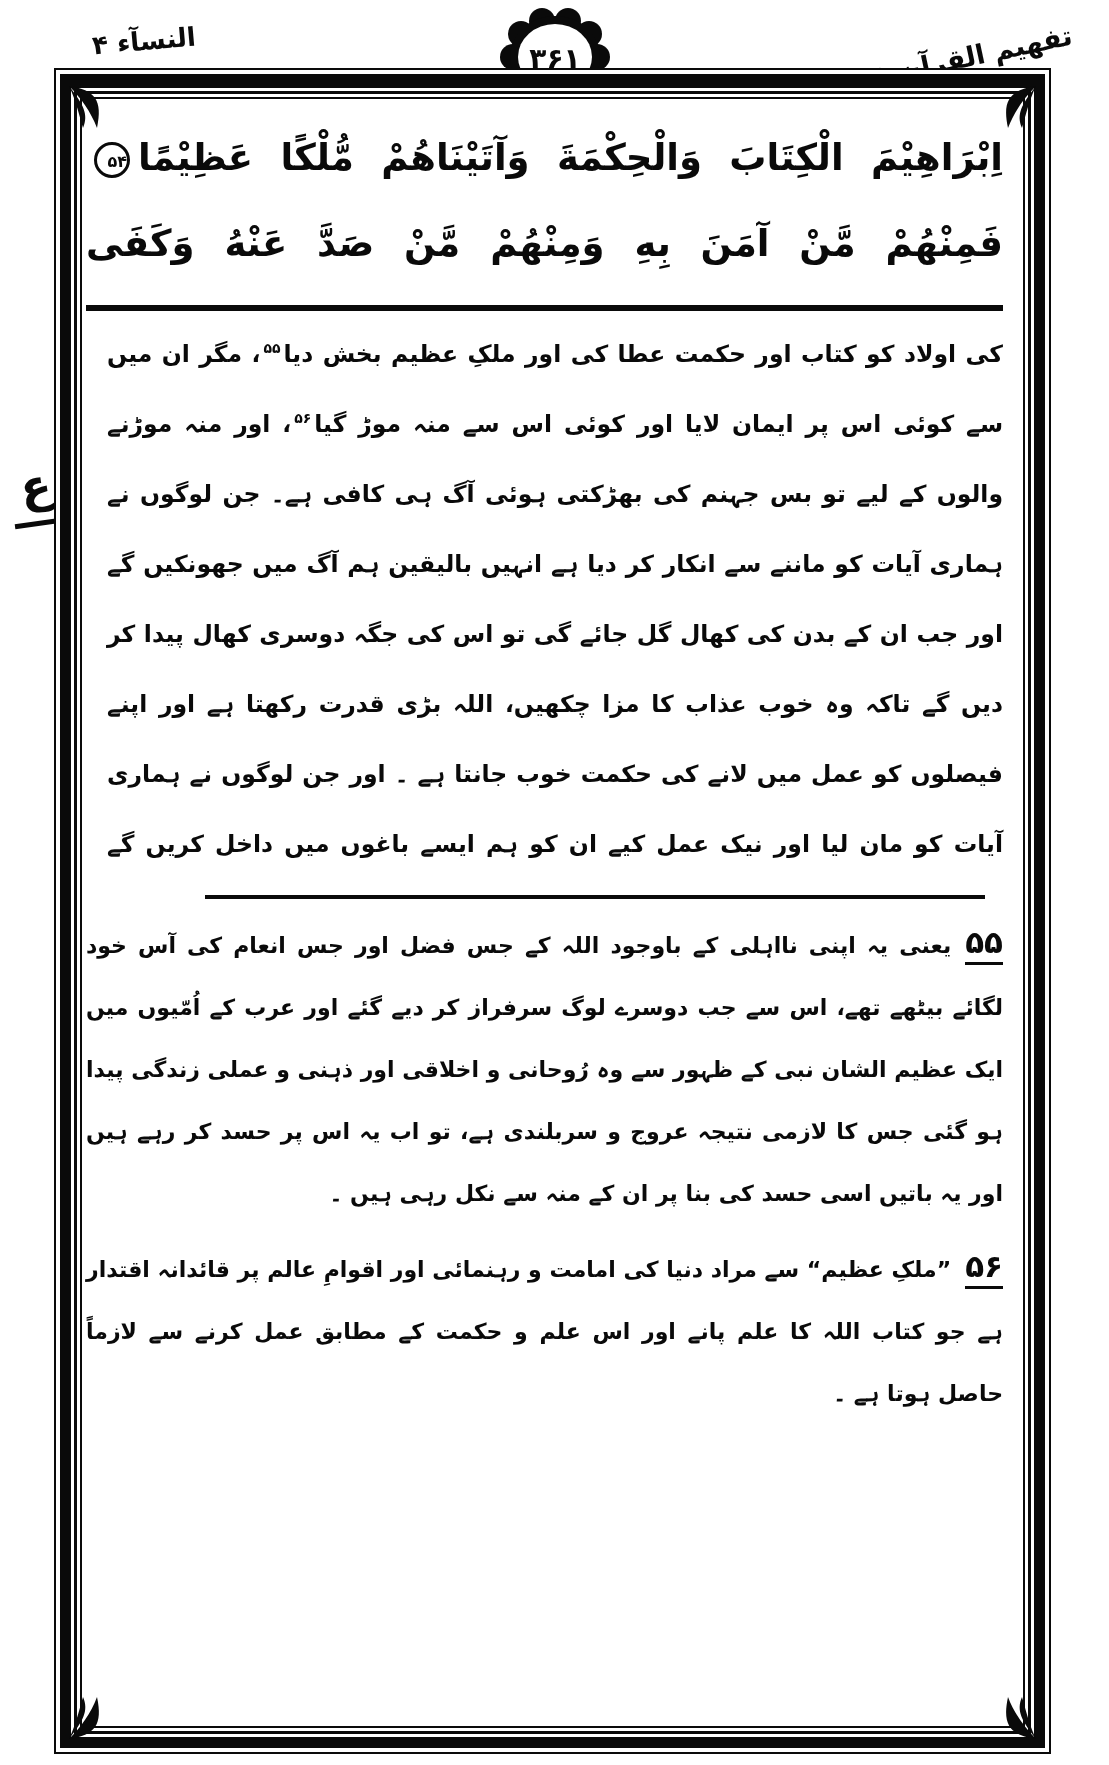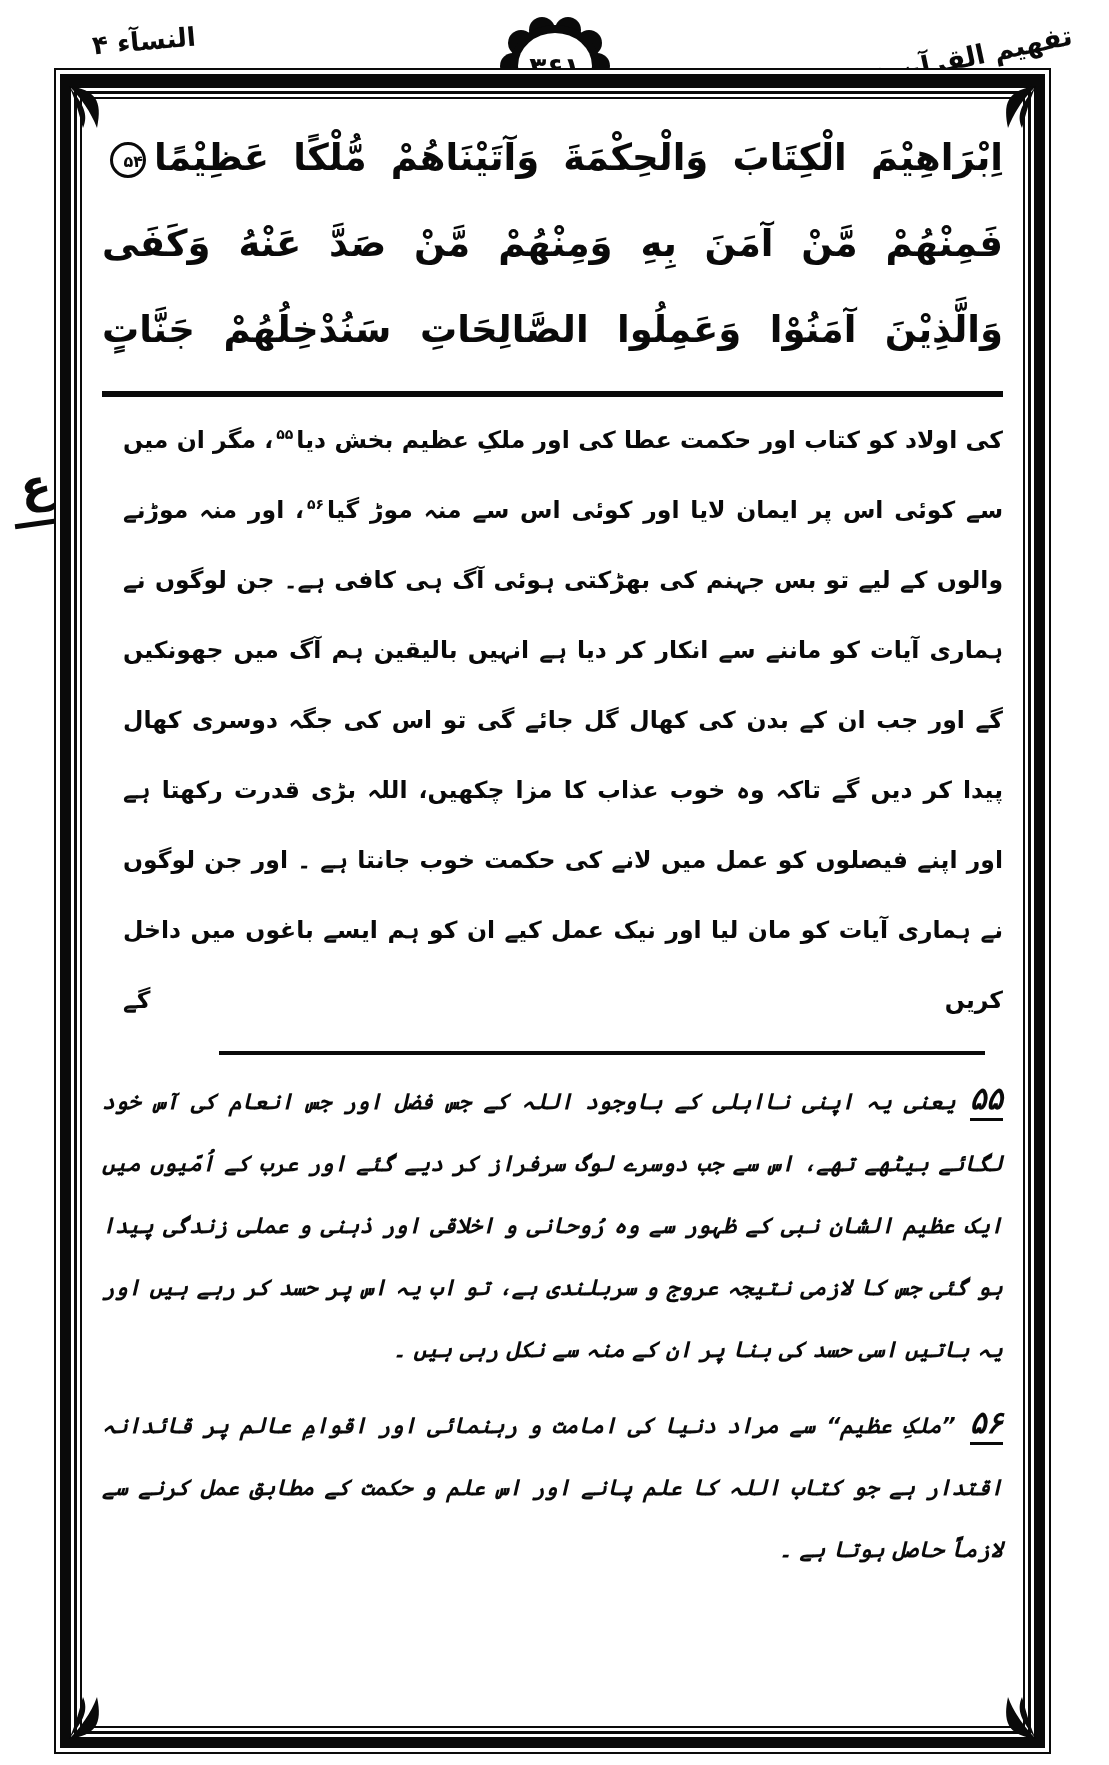--- a/index.html
+++ b/index.html
@@ -13,41 +13,41 @@
   .hdr-right{
     position:absolute;top:14px;right:14px;width:230px;
     font-size:27px;font-weight:bold;text-align:left;
     transform:rotate(-12deg);transform-origin:right top;
   }
   .hdr-left{
     position:absolute;top:26px;left:92px;
     font-size:26px;font-weight:bold;
     transform:rotate(-5deg);
   }
-  .medallion{position:absolute;top:0px;left:0;right:0;margin:9px auto;width:122px;height:114px;}
+  .medallion{position:absolute;top:0px;left:0;right:0;margin:0 auto;width:122px;height:114px;}
   .medallion svg{display:block;}
   .medallion text{font-family:"DejaVu Sans",sans-serif;}
   
   .ruku{
     position:absolute;left:10px;top:452px;width:52px;
     font-size:46px;font-weight:bold;text-align:center;
     border-bottom:5px solid #0a0a0a;line-height:1.5;
     transform:rotate(-8deg);
   }
   
   .frame{
     position:absolute;left:60px;top:74px;width:985px;height:1674px;
     border:11px solid #0a0a0a;border-top-width:14px;box-sizing:border-box;
     box-shadow:0 0 0 4px #ffffff,0 0 0 6px #0a0a0a;
     background:#fff;
   }
   .frame-mid{position:absolute;inset:3px;border:3px solid #0a0a0a;}
   .frame-in{
     position:absolute;inset:3px;border:2px solid #0a0a0a;
-    padding:10px 20px 0 20px;box-sizing:border-box;overflow:hidden;
+    padding:10px 20px 0 4px;box-sizing:border-box;overflow:hidden;
     direction:rtl;
   }
   .corner{position:absolute;width:46px;height:46px;z-index:5;}
   .corner.tl{top:-4px;right:-4px;}
   .corner.tr{top:-4px;left:-4px;transform:scaleX(-1);}
   .corner.bl{bottom:-4px;right:-4px;transform:scaleY(-1);}
   .corner.br{bottom:-4px;left:-4px;transform:scale(-1,-1);}
   
   .quran{margin-top:6px;}
   .quran-line{
@@ -73,21 +73,21 @@
     font-size:23.5px;font-weight:bold;line-height:70px;
     text-align:justify;text-align-last:justify;margin-left:21px;
   }
   .fn-ref{
     font-size:14px;font-weight:bold;vertical-align:super;
     margin:0 3px;line-height:0;
   }
   
   .footnote{
     font-size:22px;font-weight:bold;line-height:62px;
-    text-align:justify;margin:0 0 10px 0;font-style:italic;
+    text-align:justify;margin:0 0 10px 0;
   }
   .fn-marker{
     font-size:31px;font-weight:bold;margin-left:14px;
     border-bottom:3px solid #0a0a0a;padding-bottom:2px;
   }
 </style>
 </head>
 <body>
 
 <div>
@@ -134,21 +134,20 @@
       <path d="M44,2 C18,6 10,16 16,44 C22,28 32,14 44,2 Z" fill="#0a0a0a"></path>
       <path d="M44,2 C30,20 24,30 30,44 C34,30 38,14 44,2 Z" fill="#0a0a0a"></path>
     </svg>
 
     <div class="frame-mid">
       <div class="frame-in">
 
         <div id="quran" class="quran">
             <div class="quran-line"><span class="q-text">اِبْرَاهِيْمَ الْكِتَابَ وَالْحِكْمَةَ وَآتَيْنَاهُمْ مُّلْكًا عَظِيْمًا</span><span class="ayah-marker">۵۴</span></div>
             <div class="quran-line"><span class="q-text">فَمِنْهُمْ مَّنْ آمَنَ بِهِ وَمِنْهُمْ مَّنْ صَدَّ عَنْهُ وَكَفَى</span></div>
-            <div class="quran-line"><span class="q-text">وَالَّذِيْنَ آمَنُوْا وَعَمِلُوا الصَّالِحَاتِ سَنُدْخِلُهُمْ جَنَّاتٍ</span></div>
           </div>
 
         <div class="divider1"></div>
 
         <div id="translation" class="translation"><span class="t-text">کی اولاد کو کتاب اور حکمت عطا کی اور ملکِ عظیم بخش دیا</span><sup class="fn-ref">۵۵</sup><span class="t-text">، مگر ان میں سے کوئی اس پر ایمان لایا اور کوئی اس سے منہ موڑ گیا</span><sup class="fn-ref">۵۶</sup><span class="t-text">، اور منہ موڑنے والوں کے لیے تو بس جہنم کی بھڑکتی ہوئی آگ ہی کافی ہے۔ جن لوگوں نے ہماری آیات کو ماننے سے انکار کر دیا ہے انہیں بالیقین ہم آگ میں جھونکیں گے اور جب ان کے بدن کی کھال گل جائے گی تو اس کی جگہ دوسری کھال پیدا کر دیں گے تاکہ وہ خوب عذاب کا مزا چکھیں، اللہ بڑی قدرت رکھتا ہے اور اپنے فیصلوں کو عمل میں لانے کی حکمت خوب جانتا ہے ۔ اور جن لوگوں نے ہماری آیات کو مان لیا اور نیک عمل کیے ان کو ہم ایسے باغوں میں داخل کریں گے</span></div>
 
         <div class="divider2"></div>
 
         <div id="footnotes">
             <p class="footnote"><span class="fn-marker">۵۵</span><span class="fn-text">یعنی یہ اپنی نااہلی کے باوجود اللہ کے جس فضل اور جس انعام کی آس خود لگائے بیٹھے تھے، اس سے جب دوسرے لوگ سرفراز کر دیے گئے اور عرب کے اُمّیوں میں ایک عظیم الشان نبی کے ظہور سے وہ رُوحانی و اخلاقی اور ذہنی و عملی زندگی پیدا ہو گئی جس کا لازمی نتیجہ عروج و سربلندی ہے، تو اب یہ اس پر حسد کر رہے ہیں اور یہ باتیں اسی حسد کی بنا پر ان کے منہ سے نکل رہی ہیں ۔</span></p>

